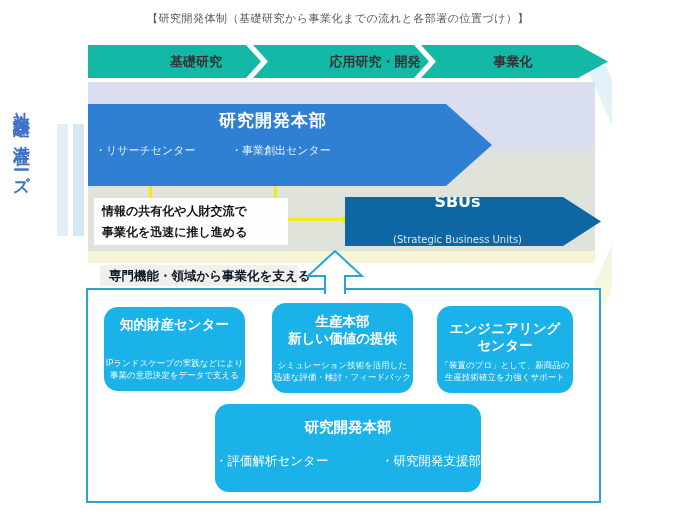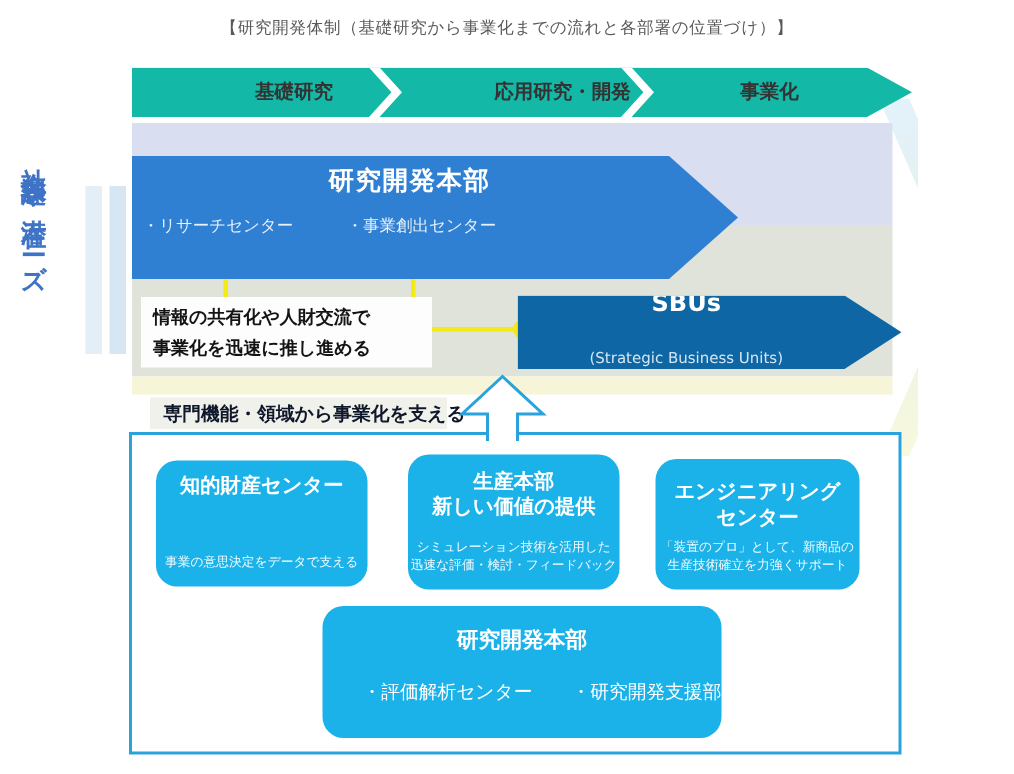--- a/index.html
+++ b/index.html
@@ -81,21 +81,21 @@
   .box3{left:437px;top:306px;width:136px;height:87px;}
   .cyanbox .btitle{position:absolute;left:0;width:100%;text-align:center;
     font-size:13.5px;font-weight:bold;line-height:17px;}
   .box1 .btitle{top:9px;} .box2 .btitle{top:10px;} .box3 .btitle{top:14px;}
   .cyanbox .bdesc{position:absolute;left:0;bottom:10px;width:100%;text-align:center;
     font-size:8.5px;line-height:12px;color:#f2fbff;}
 
   .box4{left:215px;top:404px;width:266px;height:88px;}
   .box4 .btitle{top:15px;font-size:14.5px;}
   .box4 .bmembers{position:absolute;left:0;top:47px;width:100%;display:flex;
-    justify-content:flex-end;gap:26px;font-size:12.5px;line-height:20px;white-space:nowrap;}
+    justify-content:space-between;gap:26px;font-size:12.5px;line-height:20px;white-space:nowrap;}
 </style>
 </head>
 <body>
 
 <div id="stage">
 
   <div class="abs stripe s1"></div>
   <div class="abs stripe s2"></div>
   <div class="abs bg-chevron"></div>
   <div class="abs band-lavender"></div>
@@ -147,20 +147,21 @@
   <div class="abs support-caption">専門機能・領域から事業化を支える</div>
   <svg class="abs up-arrow" viewBox="0 0 62 46" width="62" height="46">
     <path d="M21,46 L21,28 L4,28 L31,3 L58,28 L41,28 L41,46" fill="#ffffff" stroke="#2aa3dc" stroke-width="2" stroke-linejoin="miter"></path>
   </svg>
 
   <div class="abs support-panel"></div>
 
   <div class="abs cyanbox box1">
     <div class="btitle">知的財産センター</div>
     <div class="bdesc">
+      <div>IPランドスケープの実践などにより</div>
       <div>事業の意思決定をデータで支える</div>
     </div>
   </div>
 
   <div class="abs cyanbox box2">
     <div class="btitle">
       <div>生産本部</div>
       <div>新しい価値の提供</div>
     </div>
     <div class="bdesc">

